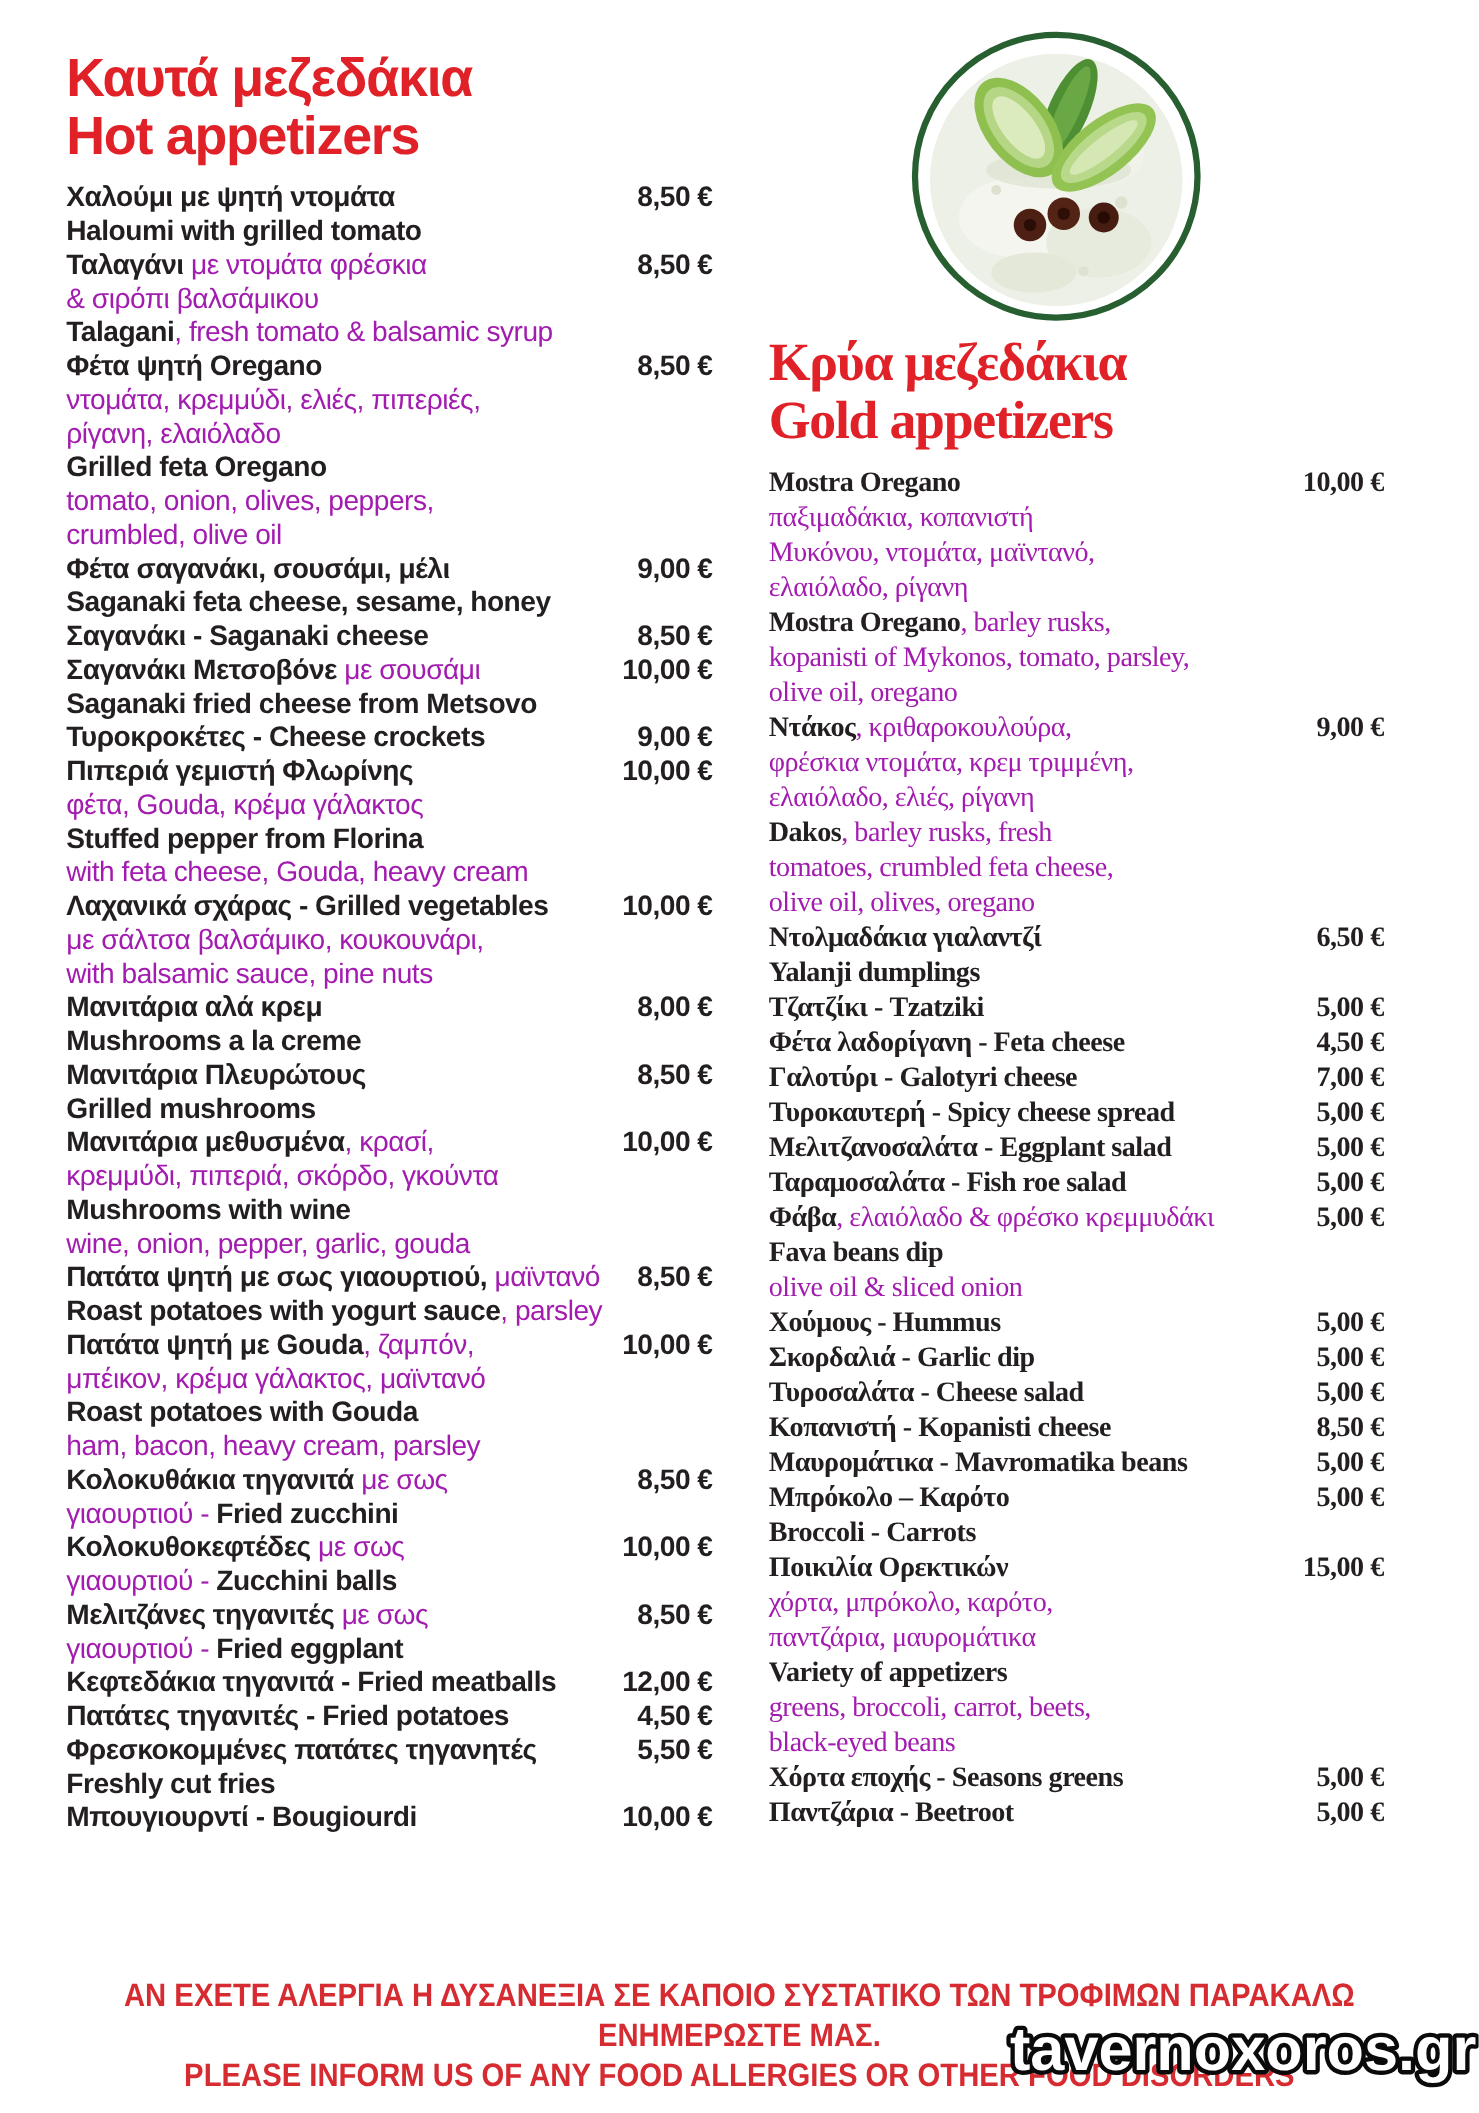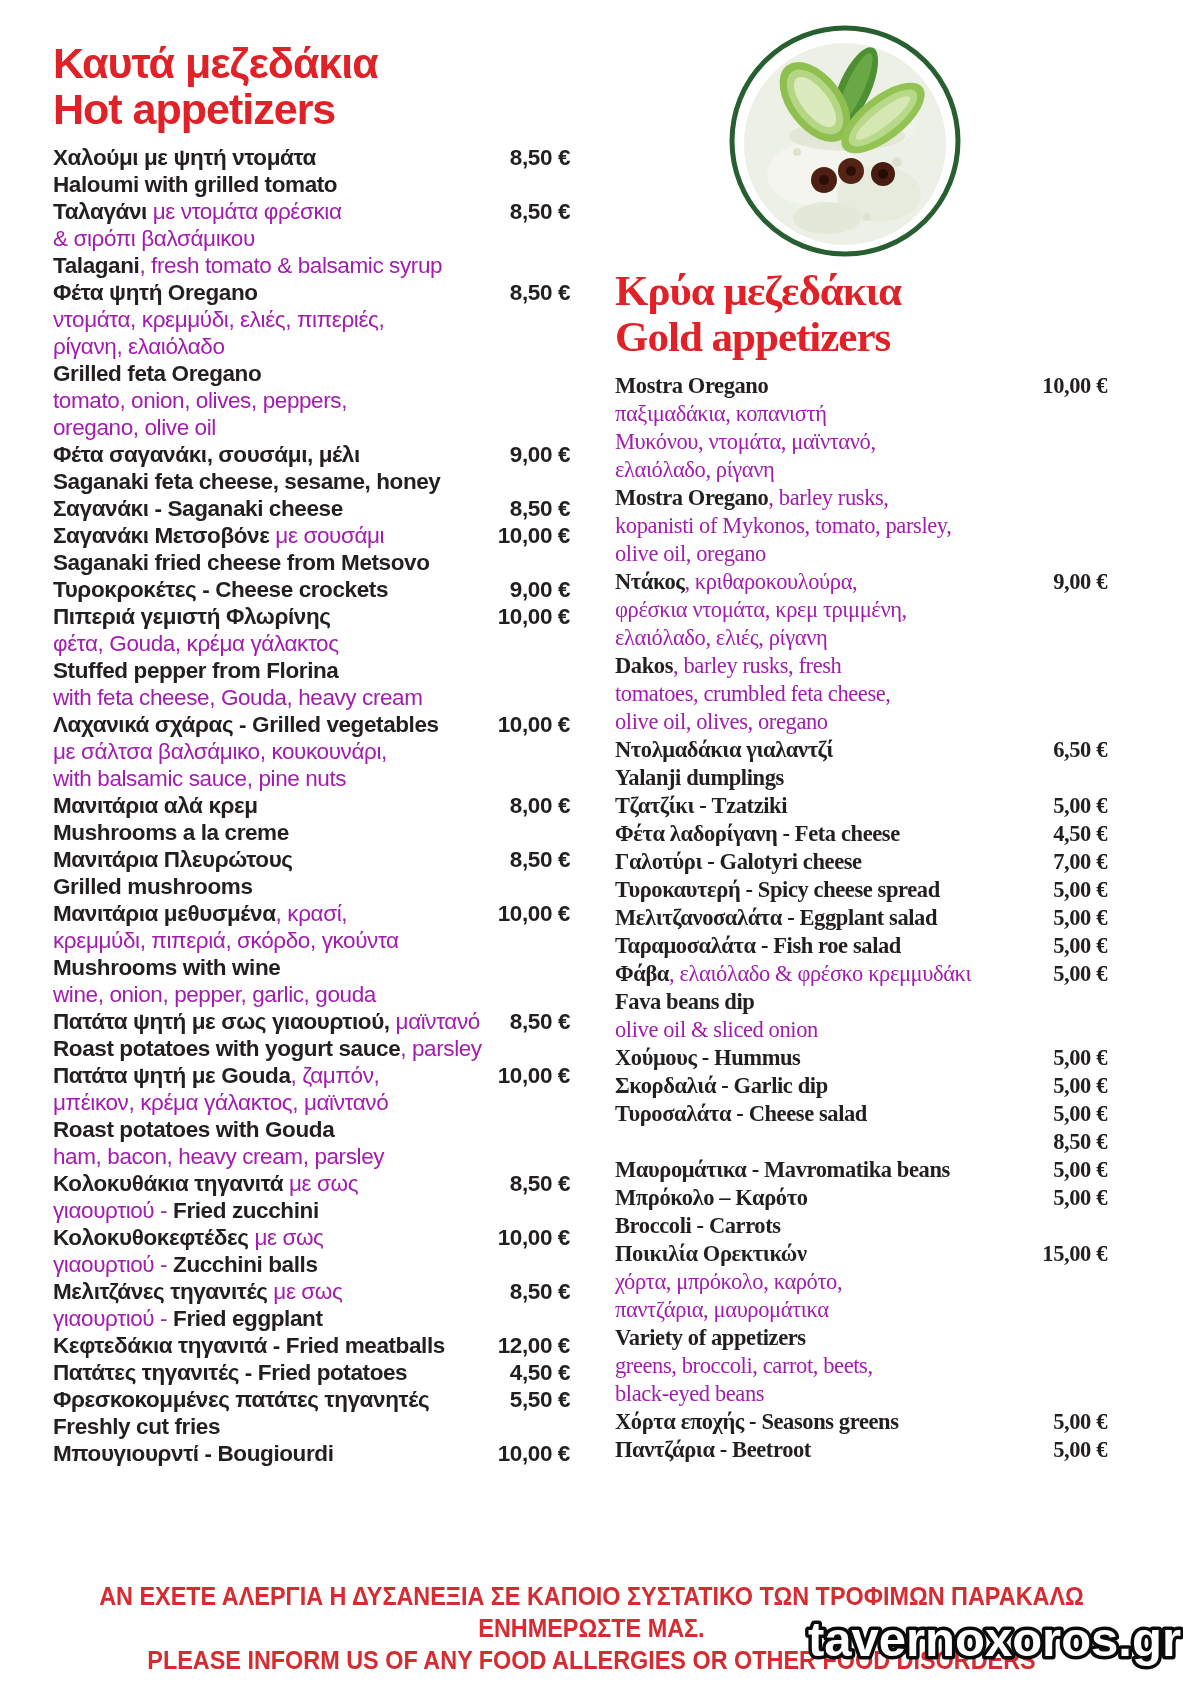--- a/index.html
+++ b/index.html
@@ -65,21 +65,21 @@
         <div class="line">
           <span class="txt"><span class="r">ρίγανη, ελαιόλαδο</span></span>
         </div>
         <div class="line">
           <span class="txt"><span class="b">Grilled feta Oregano</span></span>
         </div>
         <div class="line">
           <span class="txt"><span class="r">tomato, onion, olives, peppers,</span></span>
         </div>
         <div class="line">
-          <span class="txt"><span class="r">oregano, olive oil</span></span>
+          <span class="txt"><span class="r">crumbled, olive oil</span></span>
         </div>
         <div class="line">
           <span class="txt"><span class="b">Φέτα σαγανάκι, σουσάμι, μέλι</span></span>
           <span class="price">9,00 €</span>
         </div>
         <div class="line">
           <span class="txt"><span class="b">Saganaki feta cheese, sesame, honey</span></span>
         </div>
         <div class="line">
           <span class="txt"><span class="b">Σαγανάκι - Saganaki cheese</span></span>
@@ -339,20 +339,21 @@
         </div>
         <div class="line">
           <span class="txt"><span class="b">Σκορδαλιά - Garlic dip</span></span>
           <span class="price">5,00 €</span>
         </div>
         <div class="line">
           <span class="txt"><span class="b">Τυροσαλάτα - Cheese salad</span></span>
           <span class="price">5,00 €</span>
         </div>
         <div class="line">
+          <span class="txt"><span class="b">Κοπανιστή - Kopanisti cheese</span></span>
           <span class="price">8,50 €</span>
         </div>
         <div class="line">
           <span class="txt"><span class="b">Μαυρομάτικα - Mavromatika beans</span></span>
           <span class="price">5,00 €</span>
         </div>
         <div class="line">
           <span class="txt"><span class="b">Μπρόκολο – Καρότο</span></span>
           <span class="price">5,00 €</span>
         </div>

